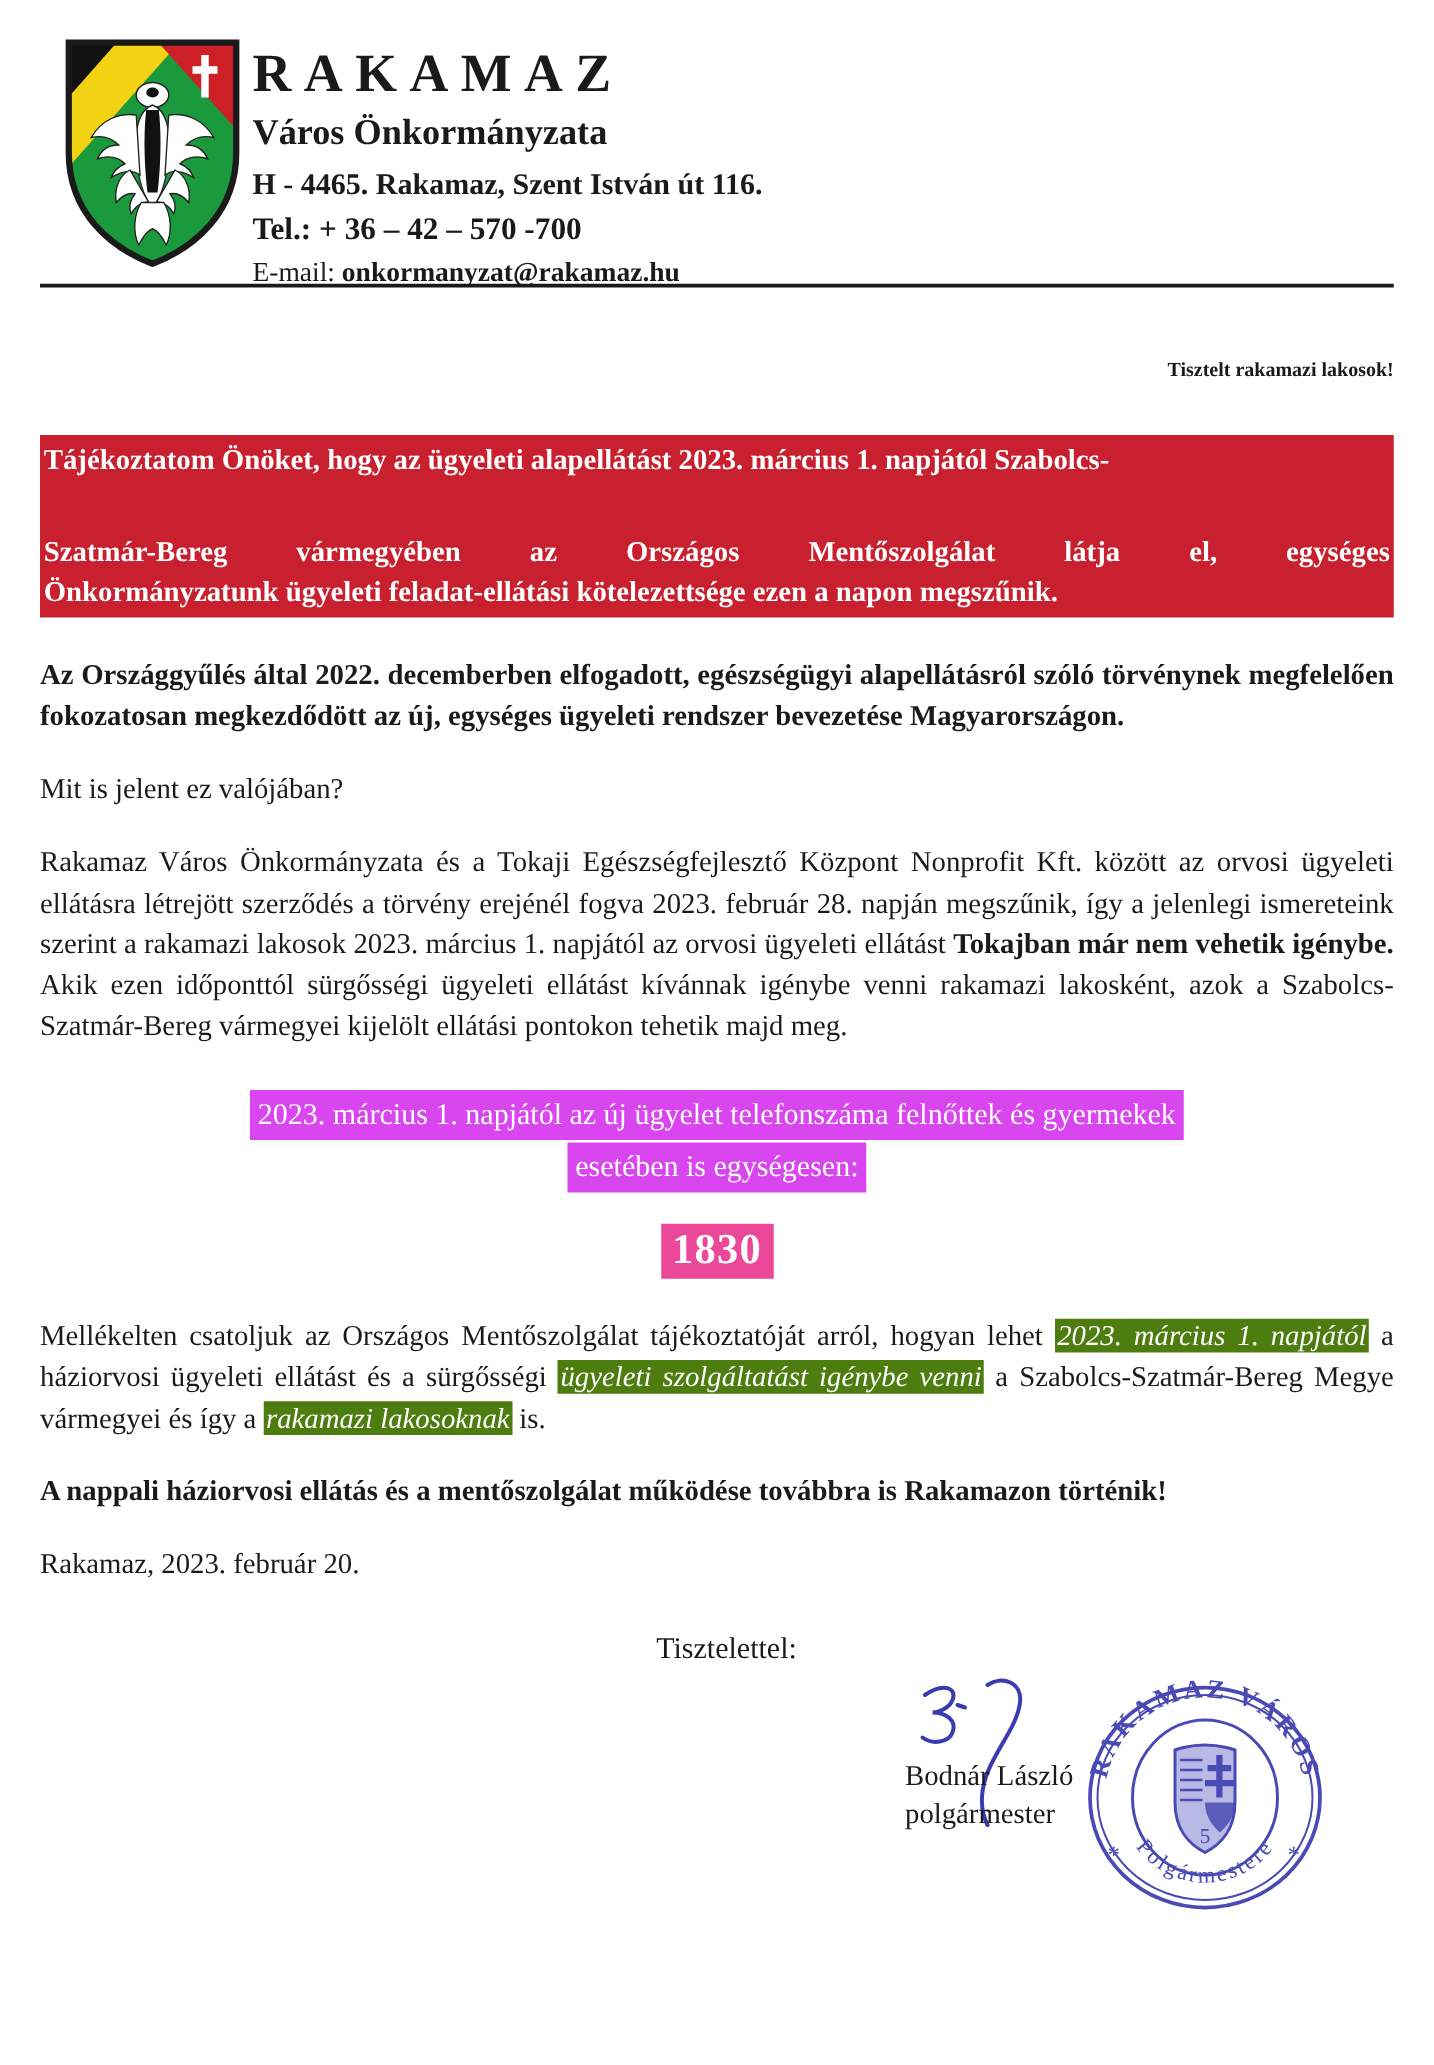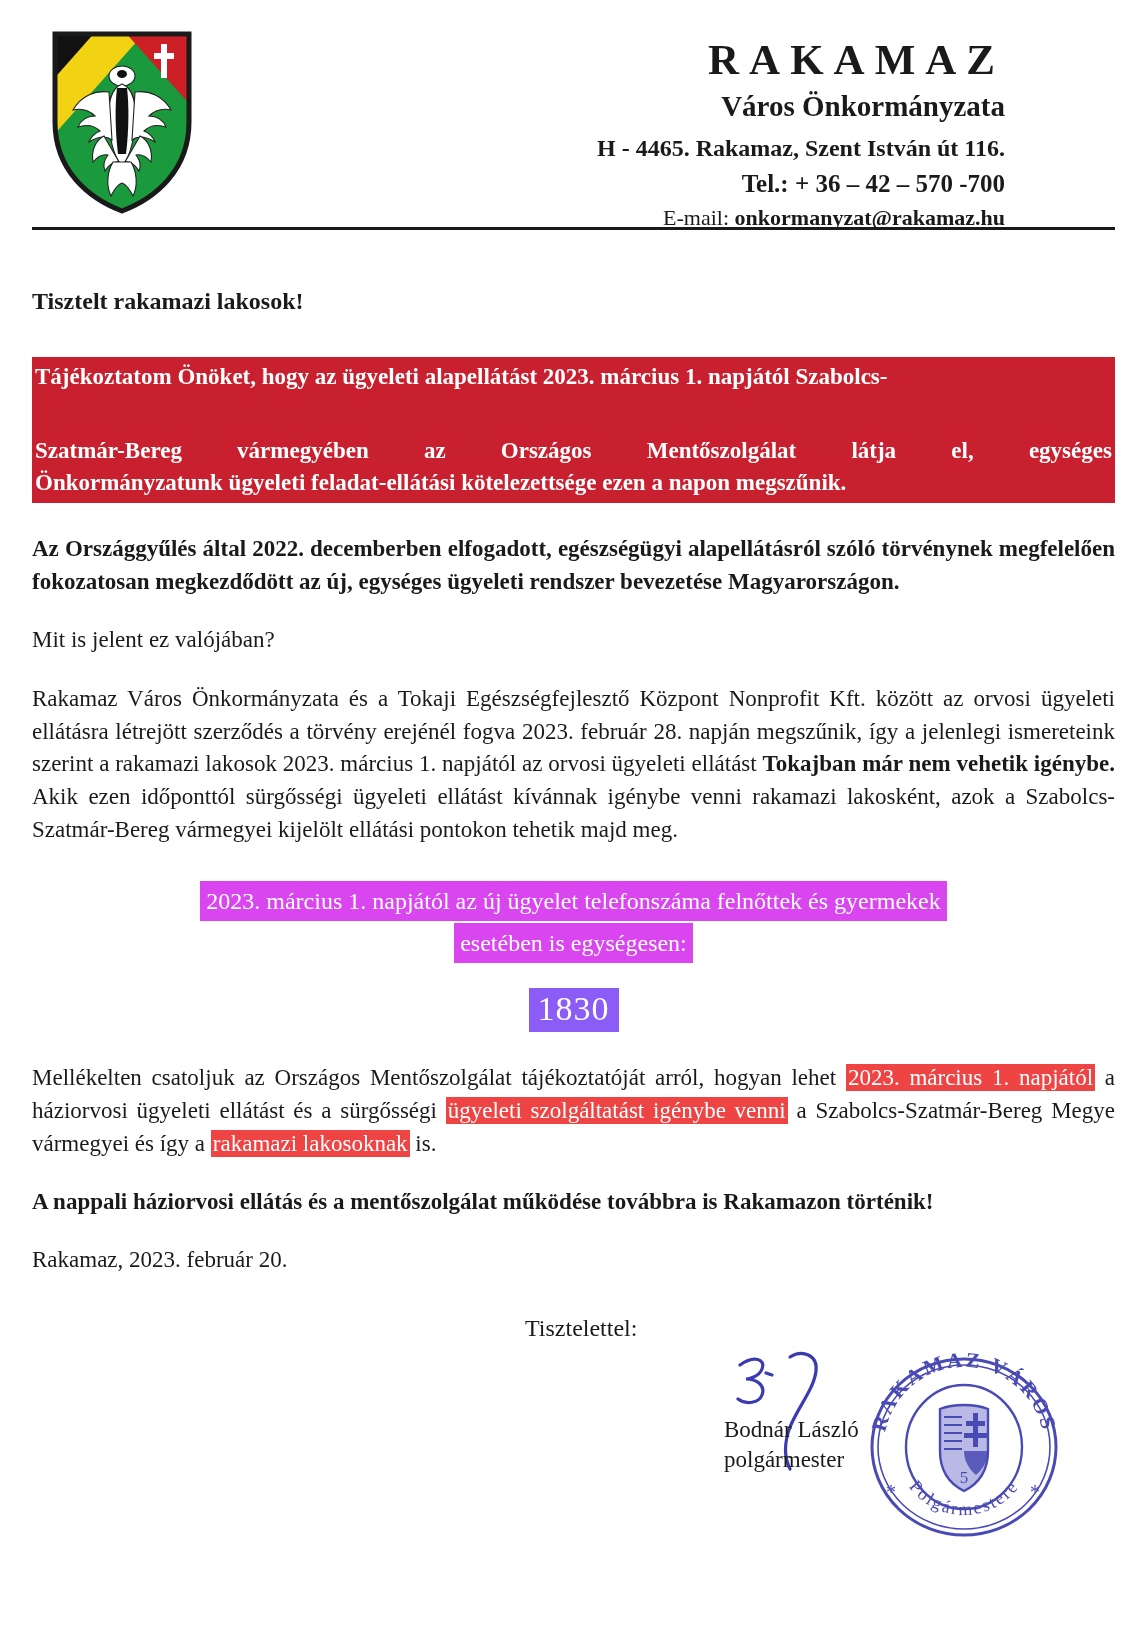--- a/index.html
+++ b/index.html
@@ -35,21 +35,21 @@
     width: 160px;
     flex: 0 0 160px;
     display: flex;
     justify-content: center;
     padding-left: 10px;
   }
   .crest svg { display: block; }
 
   .headtext {
     flex: 1 1 auto;
-    text-align: right;
+    text-align: left;
     padding-right: 110px;
     padding-top: 6px;
   }
   .town-name {
     font-size: 43px;
     font-weight: bold;
     letter-spacing: 10px;
     line-height: 1.12;
     font-family: "Liberation Serif", serif;
   }
@@ -83,38 +83,39 @@
     height: 3px;
     background: #1a1a1a;
     margin: 12px 0 0 0;
   }
 
   
   .body-wrap {
     padding-top: 58px;
   }
   .salutation {
-    text-align: left;
-    font-size: 24px;
+    text-align: right;
+    font-size: 16px;
     font-weight: bold;
     margin-bottom: 42px;
   }
   p.para {
     font-size: 23px;
     line-height: 1.42;
     text-align: justify;
     text-justify: inter-word;
     margin: 0 0 26px 0;
   }
   p.bold { font-weight: bold; }
   .hl {
-    background: #ef4444;
+    background: #4d7c0f;
     color: #ffffff;
     padding: 1px 2px;
     box-decoration-break: clone;
+    font-style: italic;
     -webkit-box-decoration-break: clone;
   }
 
   
   .notice-red {
     background: #c8202e;
     color: #ffffff;
     font-weight: bold;
     font-size: 23px;
     line-height: 1.42;
@@ -143,23 +144,23 @@
     color: #ffffff;
     padding: 2px 6px;
     margin: 1px 0;
   }
   .phone-number {
     text-align: center;
     margin: 12px 0 30px 0;
   }
   .phone-number .num {
     display: inline-block;
-    background: #8b5cf6;
+    background: #ec4899;
     color: #ffffff;
-    font-weight: normal;
+    font-weight: bold;
     font-size: 34px;
     padding: 2px 9px 4px 9px;
     letter-spacing: 1px;
   }
 
   .date-line {
     font-size: 23px;
     margin: 28px 0 0 0;
   }
 

